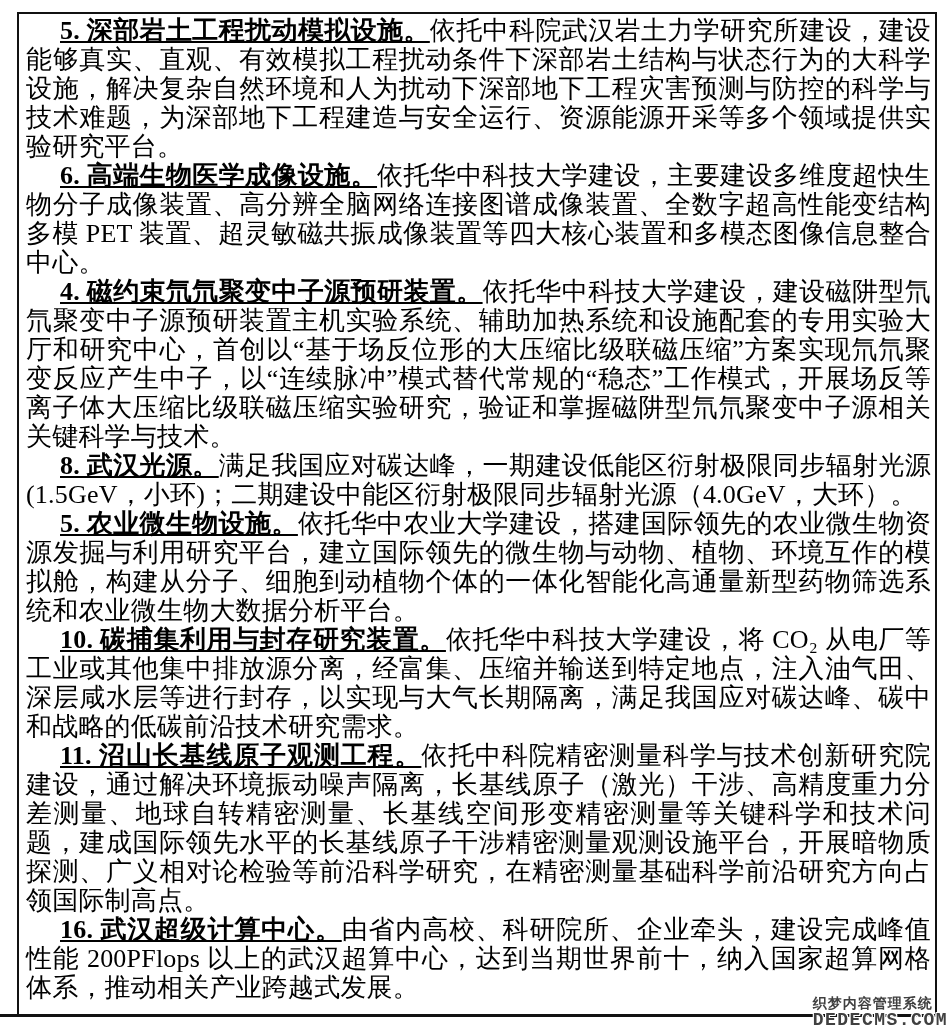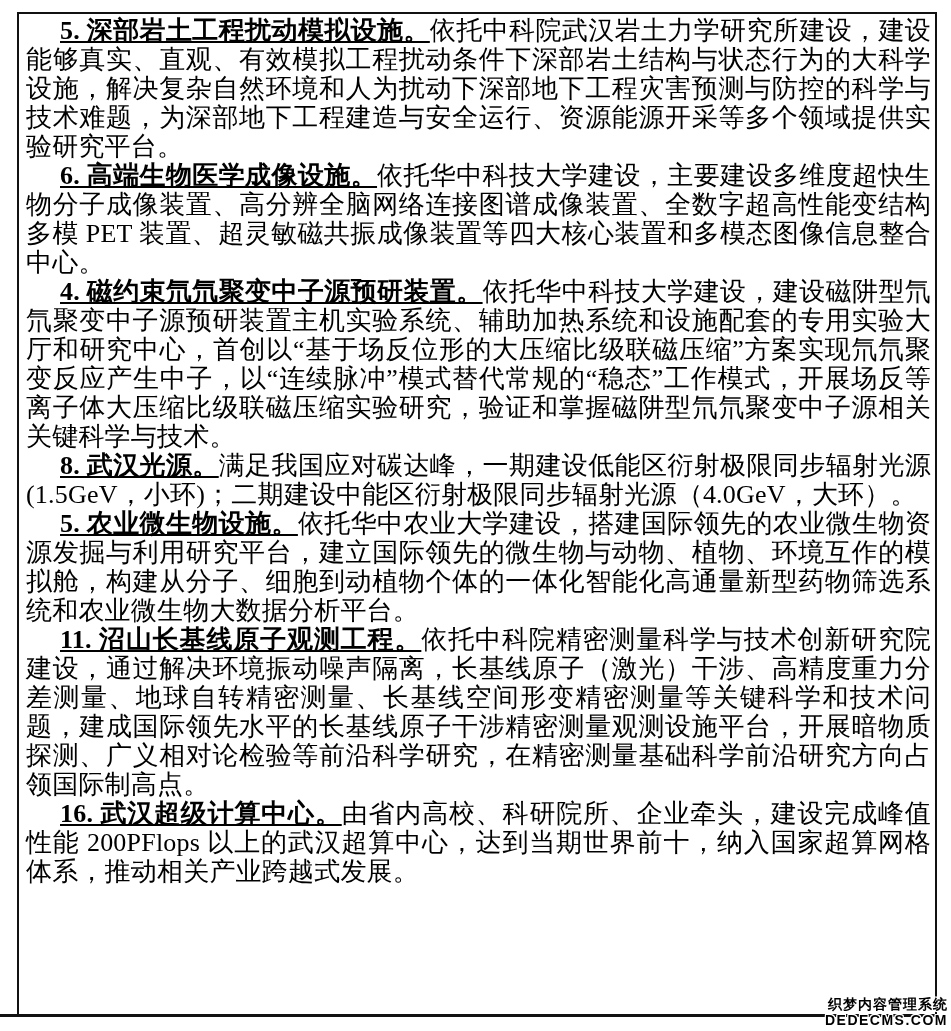--- a/index.html
+++ b/index.html
@@ -51,53 +51,53 @@
   }
   .heading {
     font-weight: bold;
     text-decoration: underline;
   }
   .watermark {
     position: absolute;
     right: 3px;
     bottom: 3px;
     z-index: 2;
-    text-align: right;
-    font-family: Liberation Sans, sans-serif;
+    font-family: Liberation Mono, monospace;
     font-weight: bold;
-    color: #000000;
+    color: #404040;
     text-shadow:
       -1px -1px 0 #ffffff, 1px -1px 0 #ffffff,
       -1px 1px 0 #ffffff, 1px 1px 0 #ffffff,
       0 -1px 0 #ffffff, 0 1px 0 #ffffff,
       -1px 0 0 #ffffff, 1px 0 0 #ffffff;
   }
   .watermark .cn {
     font-size: 14px;
     line-height: 16px;
     letter-spacing: 1px;
   }
   .watermark .en {
-    font-size: 14px;
+    font-size: 18px;
     line-height: 16px;
     letter-spacing: 1.5px;
   }
 </style>
 </head>
 <body>
 
 <div class="page-border"></div>
 <div class="bottom-rule"></div>
 
 <div class="content">
   <p><span class="heading">5. 深部岩土工程扰动模拟设施。</span><span>依托中科院武汉岩土力学研究所建设，建设能够真实、直观、有效模拟工程扰动条件下深部岩土结构与状态行为的大科学设施，解决复杂自然环境和人为扰动下深部地下工程灾害预测与防控的科学与技术难题，为深部地下工程建造与安全运行、资源能源开采等多个领域提供实验研究平台。</span></p>
   <p><span class="heading">6. 高端生物医学成像设施。</span><span>依托华中科技大学建设，主要建设多维度超快生物分子成像装置、高分辨全脑网络连接图谱成像装置、全数字超高性能变结构多模 PET 装置、超灵敏磁共振成像装置等四大核心装置和多模态图像信息整合中心。</span></p>
   <p><span class="heading">4. 磁约束氘氘聚变中子源预研装置。</span><span>依托华中科技大学建设，建设磁阱型氘氘聚变中子源预研装置主机实验系统、辅助加热系统和设施配套的专用实验大厅和研究中心，首创以“基于场反位形的大压缩比级联磁压缩”方案实现氘氘聚变反应产生中子，以“连续脉冲”模式替代常规的“稳态”工作模式，开展场反等离子体大压缩比级联磁压缩实验研究，验证和掌握磁阱型氘氘聚变中子源相关关键科学与技术。</span></p>
   <p><span class="heading">8. 武汉光源。</span><span>满足我国应对碳达峰，一期建设低能区衍射极限同步辐射光源(1.5GeV，小环)；二期建设中能区衍射极限同步辐射光源（4.0GeV，大环）。</span></p>
   <p><span class="heading">5. 农业微生物设施。</span><span>依托华中农业大学建设，搭建国际领先的农业微生物资源发掘与利用研究平台，建立国际领先的微生物与动物、植物、环境互作的模拟舱，构建从分子、细胞到动植物个体的一体化智能化高通量新型药物筛选系统和农业微生物大数据分析平台。</span></p>
+  <p><span class="heading">10. 碳捕集利用与封存研究装置。</span><span>依托华中科技大学建设，将 CO₂ 从电厂等工业或其他集中排放源分离，经富集、压缩并输送到特定地点，注入油气田、深层咸水层等进行封存，以实现与大气长期隔离，满足我国应对碳达峰、碳中和战略的低碳前沿技术研究需求。</span></p>
   <p><span class="heading">11. 沼山长基线原子观测工程。</span><span>依托中科院精密测量科学与技术创新研究院建设，通过解决环境振动噪声隔离，长基线原子（激光）干涉、高精度重力分差测量、地球自转精密测量、长基线空间形变精密测量等关键科学和技术问题，建成国际领先水平的长基线原子干涉精密测量观测设施平台，开展暗物质探测、广义相对论检验等前沿科学研究，在精密测量基础科学前沿研究方向占领国际制高点。</span></p>
   <p><span class="heading">16. 武汉超级计算中心。</span><span>由省内高校、科研院所、企业牵头，建设完成峰值性能 200PFlops 以上的武汉超算中心，达到当期世界前十，纳入国家超算网格体系，推动相关产业跨越式发展。</span></p>
 </div>
 
 <div class="watermark">
   <div class="cn">织梦内容管理系统</div>
   <div class="en">DEDECMS.COM</div>
 </div>
 
 </body></html>

